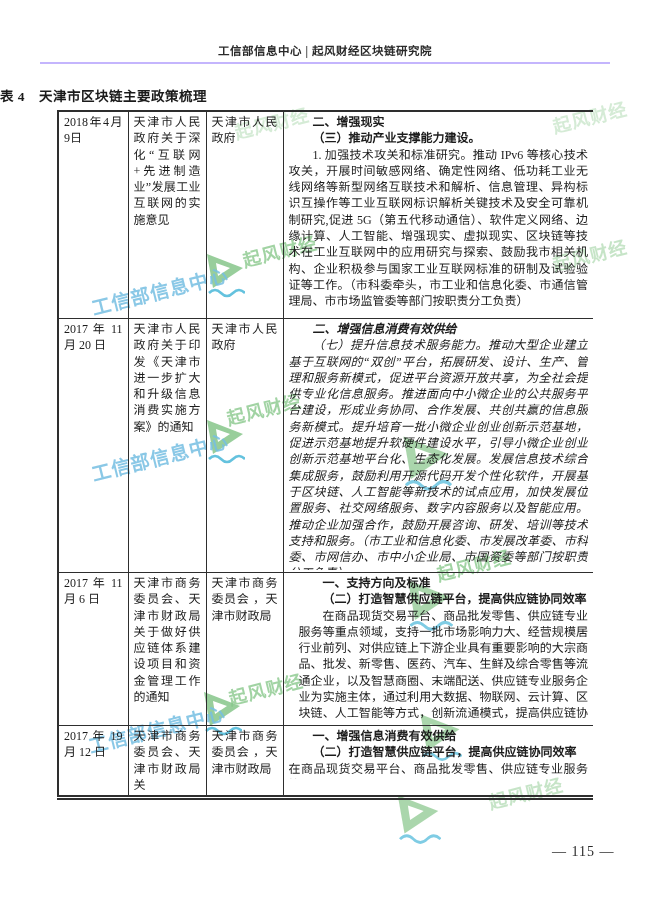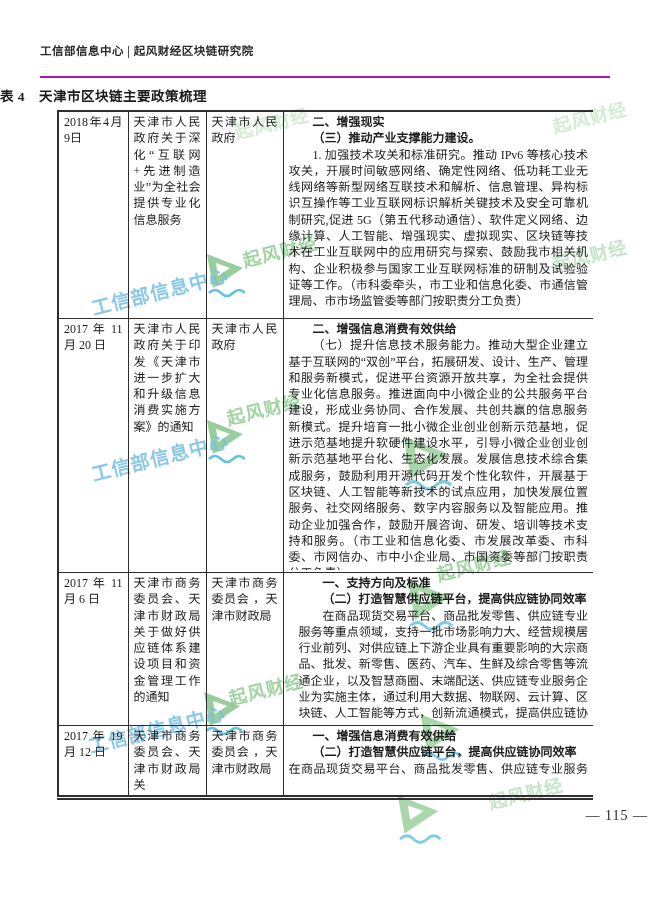--- a/index.html
+++ b/index.html
@@ -7,25 +7,25 @@
     position:relative;
     width:650px;height:919px;
     background:#ffffff;
     font-family:"Liberation Serif","DejaVu Serif",serif;
     color:#1c1c1c;
     overflow:hidden;
   }
   
   .doc-header{
     position:absolute;left:40px;right:40px;top:42px;
-    text-align:left;
+    text-align:center;
     font-size:11.5px;font-weight:700;letter-spacing:.5px;
     color:#2a2a2a;
-    padding-bottom:18px;
-    border-bottom:2px solid #a21caf;
+    padding-bottom:4px;
+    border-bottom:2px solid #c4b5fd;
   }
   
   .table-title{
     position:absolute;left:0;top:85px;width:100%;
     font-size:13.5px;font-weight:700;color:#1b1b1b;
     letter-spacing:.5px;
   }
   
   .table-wrap{
     position:absolute;left:57px;top:110px;width:536px;height:690px;
@@ -57,22 +57,22 @@
   .c-org{  text-align:justify; }
   .c-main p{margin:0;text-align:justify;}
   .c-main p.indent{text-indent:2em;}
   .c-main p.hd{font-weight:700;}
   .table-bottom-edge{
     position:absolute;left:57px;top:798px;width:536px;
     border-top:2px solid #2e2e2e;z-index:3;
   }
   
   .page-num{
-    position:absolute;left:552px;top:808px;width:96px;
-    font-size:14px;letter-spacing:1px;text-align:right;
+    position:absolute;left:552px;top:844px;width:96px;
+    font-size:14px;letter-spacing:1px;text-align:left;
     color:#2a2a2a;z-index:2;
   }
   
   .wm{position:absolute;z-index:1;pointer-events:none;}
   .wm-set{width:150px;height:72px;}
   .wm-set .logo{position:absolute;right:0;top:0;}
   .wm-set .txt{
     position:absolute;left:0;bottom:4px;
     transform:rotate(-14deg);transform-origin:left bottom;
     font-family:"Liberation Sans","DejaVu Sans",sans-serif;
@@ -158,37 +158,37 @@
       <colgroup>
           <col style="width:70px">
           <col style="width:78px">
           <col style="width:77px">
           <col style="width:311px">
         </colgroup>
       <tbody>
 
       <tr style="height:207px;">
         <td class="c-date">2018年4月 9日</td>
-        <td class="c-doc">天津市人民政府关于深化“互联网+先进制造业”为全社会提供专业化信息服务</td>
+        <td class="c-doc">天津市人民政府关于深化“互联网+先进制造业”发展工业互联网的实施意见</td>
         <td class="c-org">天津市人民政府</td>
         <td class="c-main">
           <div class="clip" style="height:202px;">
             <p class="indent hd">二、增强现实</p>
             <p class="indent hd">（三）推动产业支撑能力建设。</p>
             <p class="indent">1. 加强技术攻关和标准研究。推动 IPv6 等核心技术攻关，开展时间敏感网络、确定性网络、低功耗工业无线网络等新型网络互联技术和解析、信息管理、异构标识互操作等工业互联网标识解析关键技术及安全可靠机制研究,促进 5G（第五代移动通信）、软件定义网络、边缘计算、人工智能、增强现实、虚拟现实、区块链等技术在工业互联网中的应用研究与探索、鼓励我市相关机构、企业积极参与国家工业互联网标准的研制及试验验证等工作。（市科委牵头，市工业和信息化委、市通信管理局、市市场监管委等部门按职责分工负责）</p>
           </div>
         </td>
       </tr>
 
       <tr style="height:254px;margin-top:37px;">
         <td class="c-date">2017 年 11 月 20 日</td>
         <td class="c-doc">天津市人民政府关于印发《天津市进一步扩大和升级信息消费实施方案》的通知</td>
         <td class="c-org">天津市人民政府</td>
         <td class="c-main">
-          <div class="clip" style="height:249px;">
+          <div class="clip" style="height:249px;font-style:italic;">
             <p class="indent hd">二、增强信息消费有效供给</p>
             <p class="indent">（七）提升信息技术服务能力。推动大型企业建立基于互联网的“双创”平台，拓展研发、设计、生产、管理和服务新模式，促进平台资源开放共享，为全社会提供专业化信息服务。推进面向中小微企业的公共服务平台建设，形成业务协同、合作发展、共创共赢的信息服务新模式。提升培育一批小微企业创业创新示范基地，促进示范基地提升软硬件建设水平，引导小微企业创业创新示范基地平台化、生态化发展。发展信息技术综合集成服务，鼓励利用开源代码开发个性化软件，开展基于区块链、人工智能等新技术的试点应用，加快发展位置服务、社交网络服务、数字内容服务以及智能应用。推动企业加强合作，鼓励开展咨询、研发、培训等技术支持和服务。（市工业和信息化委、市发展改革委、市科委、市网信办、市中小企业局、市国资委等部门按职责分工负责）</p>
           </div>
         </td>
       </tr>
 
       <tr style="height:152px;">
         <td class="c-date">2017 年 11 月 6 日</td>
         <td class="c-doc">天津市商务委员会、天津市财政局关于做好供应链体系建设项目和资金管理工作的通知</td>
         <td class="c-org">天津市商务委员会 ，天津市财政局</td>

